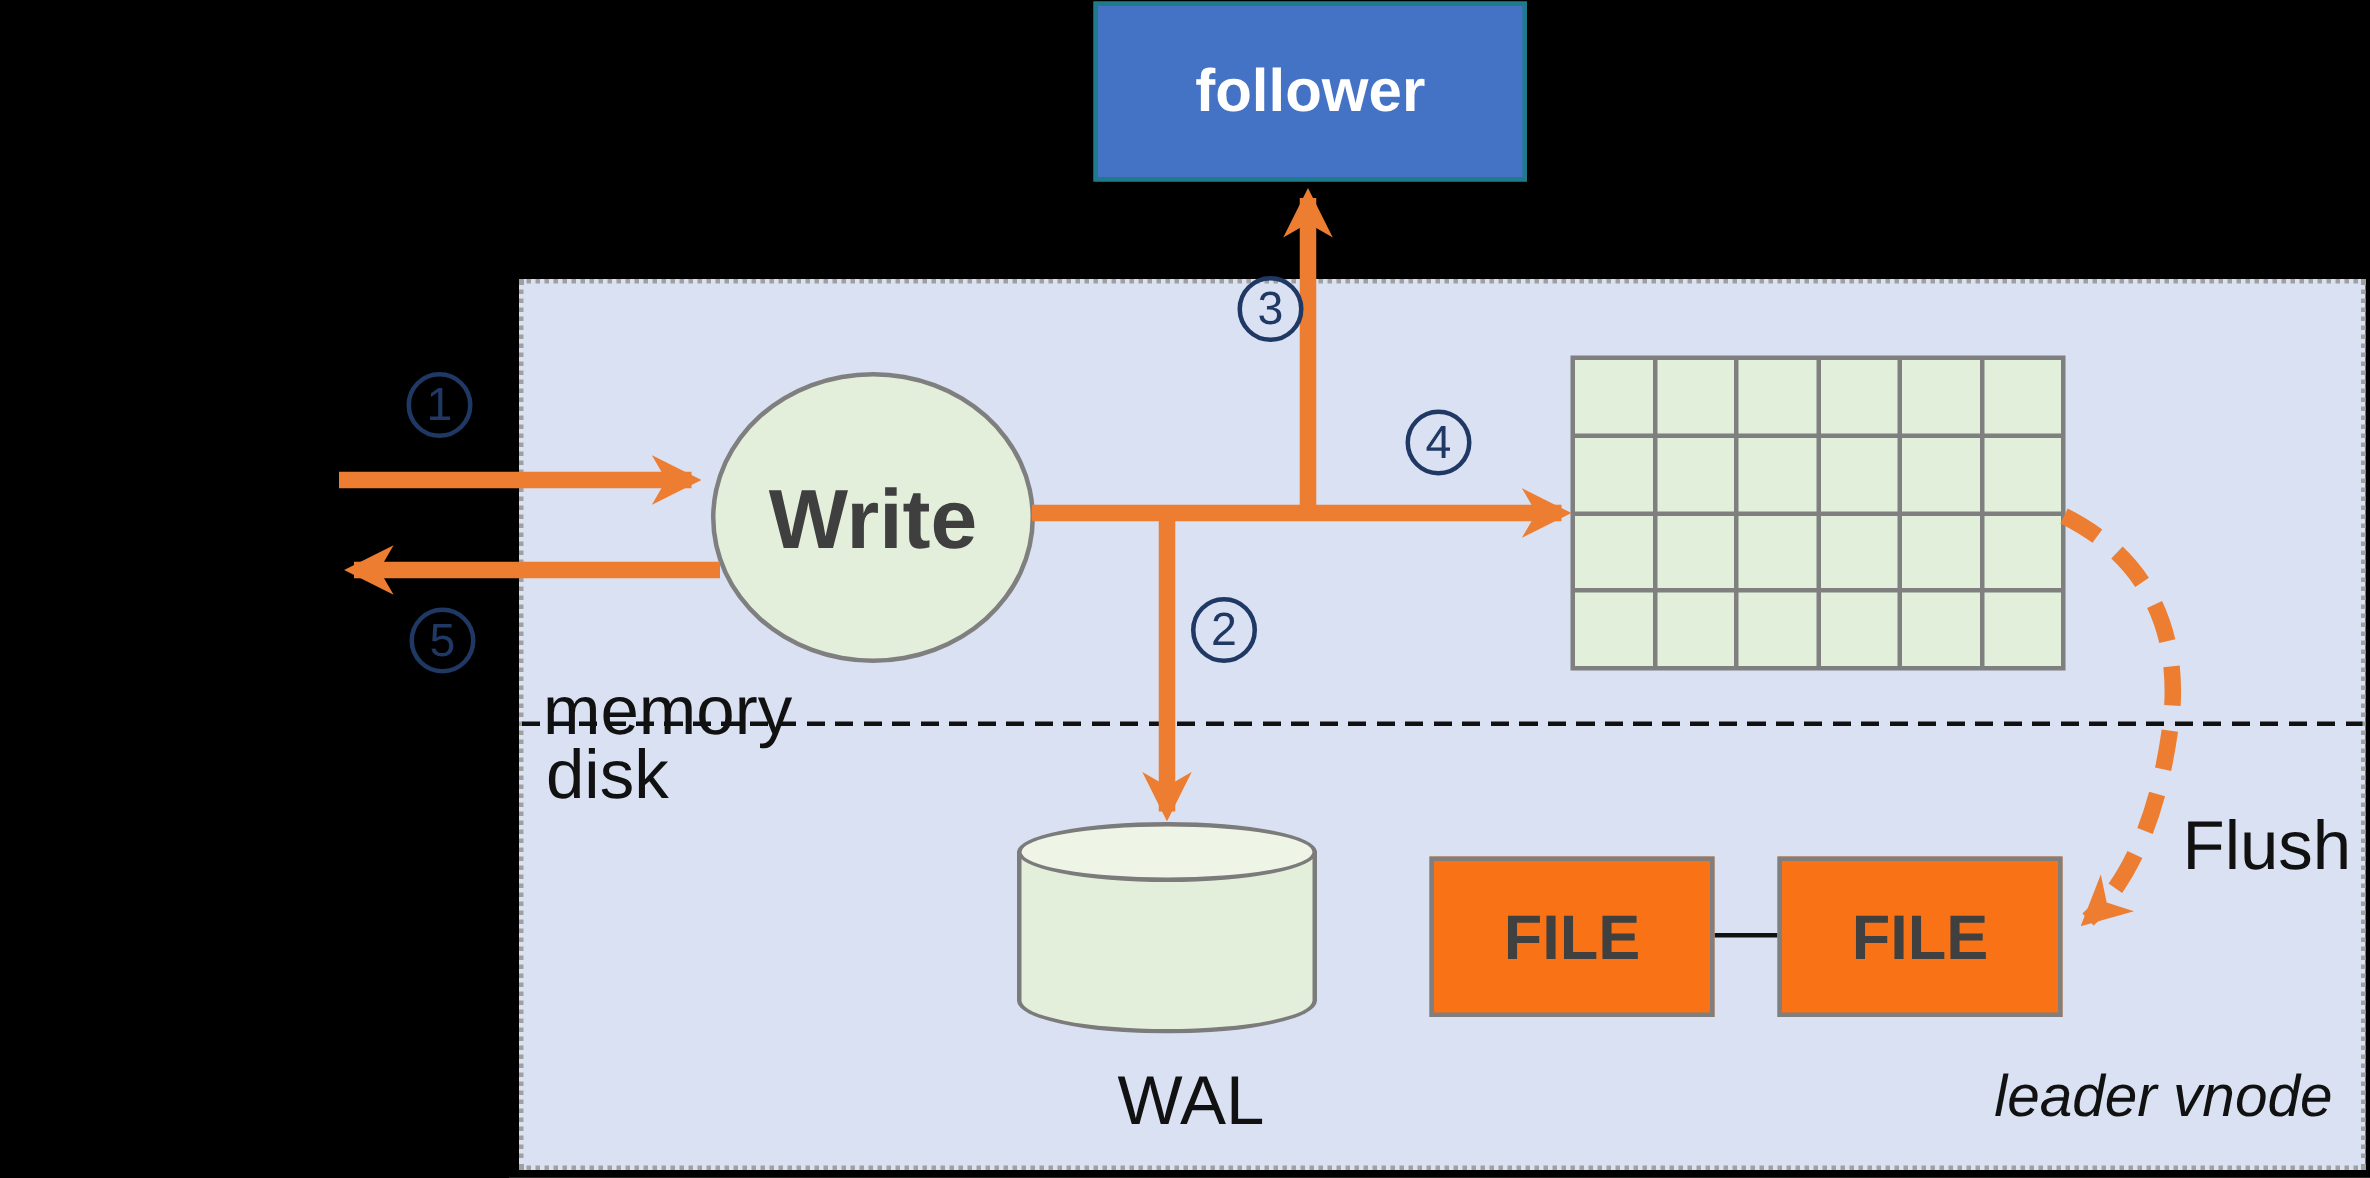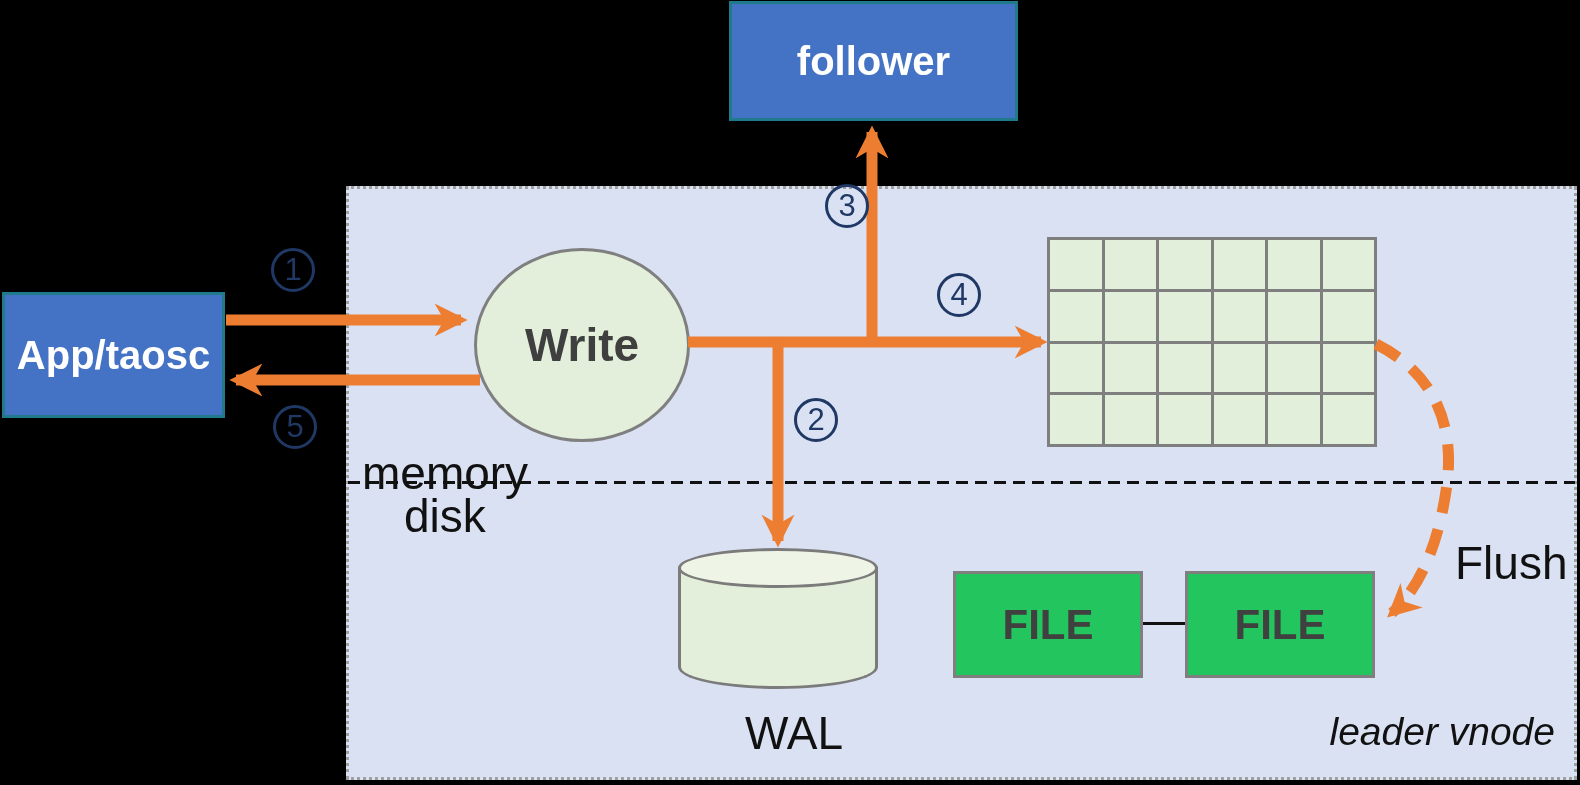--- a/index.html
+++ b/index.html
@@ -22,21 +22,21 @@
     color:#fff;font-weight:bold;text-align:center;line-height:1.15;
   }
   .app-node{left:2px;top:292px;width:223px;height:126px;font-size:40px;}
   .follower-node{left:729px;top:1px;width:289px;height:120px;font-size:40px;}
 
   
   .write-ellipse{
     left:474px;top:248px;width:216px;height:194px;border-radius:50%;
     background:#e3efda;border:3px solid #7f7f7f;
     display:flex;align-items:center;justify-content:center;
-    font-size:46px;font-weight:bold;color:#3f3f3f;
+    font-size:56px;font-weight:bold;color:#3f3f3f;
   }
 
   
   .memtable{
     left:1047px;top:237px;width:330px;height:210px;
     background:#7f7f7f;display:grid;gap:3px;padding:3px;
   }
   .memtable .cell{background:#e2efda;}
 
   
@@ -46,37 +46,37 @@
     background:#e3efda;border:3px solid #7b7b7b;border-top:none;
     border-radius:0 0 50% 50% / 0 0 22px 22px;box-sizing:border-box;
   }
   .cyl-top{
     position:absolute;left:0;top:0;width:200px;height:40px;border-radius:50%;
     background:#eef5e6;border:3px solid #7b7b7b;box-sizing:border-box;
   }
 
   
   .file-box{
-    background:#22c55e;border:3px solid #7f7f7f;
+    background:#f97316;border:3px solid #7f7f7f;
     display:flex;align-items:center;justify-content:center;
     font-size:42px;font-weight:bold;color:#404040;
   }
   .file-1{left:953px;top:571px;width:190px;height:107px;}
   .file-2{left:1185px;top:571px;width:190px;height:107px;}
   .file-connector{left:1143px;top:622px;width:42px;height:3px;background:#111;}
 
   
   .mem-disk-divider{
     left:348px;top:481px;width:1227px;height:3px;
     background:repeating-linear-gradient(90deg,#111 0 12px,transparent 12px 19px);
   }
 
   .plain-label{color:#111;font-size:46px;white-space:nowrap;}
   .memory-label{left:362px;top:446px;}
-  .disk-label{left:364px;top:489px;margin-left:40px;}
+  .disk-label{left:364px;top:489px;}
   .flush-label{left:1455px;top:536px;}
   .wal-label{left:704px;top:706px;width:180px;text-align:center;}
   .leader-label{left:1240px;top:710px;width:315px;text-align:right;font-size:39px;font-style:italic;}
 
   
   .step-num{
     width:44px;height:44px;border-radius:50%;border:3px solid #1f3864;
     color:#1f3864;font-size:31px;line-height:38px;text-align:center;
     background:transparent;
   }
@@ -92,23 +92,20 @@
 <body>
 
 <div class="stage">
 
   <div class="abs leader-panel"></div>
 
   <div class="abs mem-disk-divider"></div>
   <div class="abs plain-label memory-label">memory</div>
   <div class="abs plain-label disk-label">disk</div>
 
-  <div class="abs blue-node app-node">
-    <span>App/taosc</span>
-  </div>
   <div class="abs blue-node follower-node">
     <span>follower</span>
   </div>
 
   <div class="abs write-ellipse">
     <span>Write</span>
   </div>
 
   <div class="abs memtable" style="grid-template-rows: repeat(4, 1fr); grid-template-columns: repeat(6, 1fr);">
       <div class="cell"></div>

